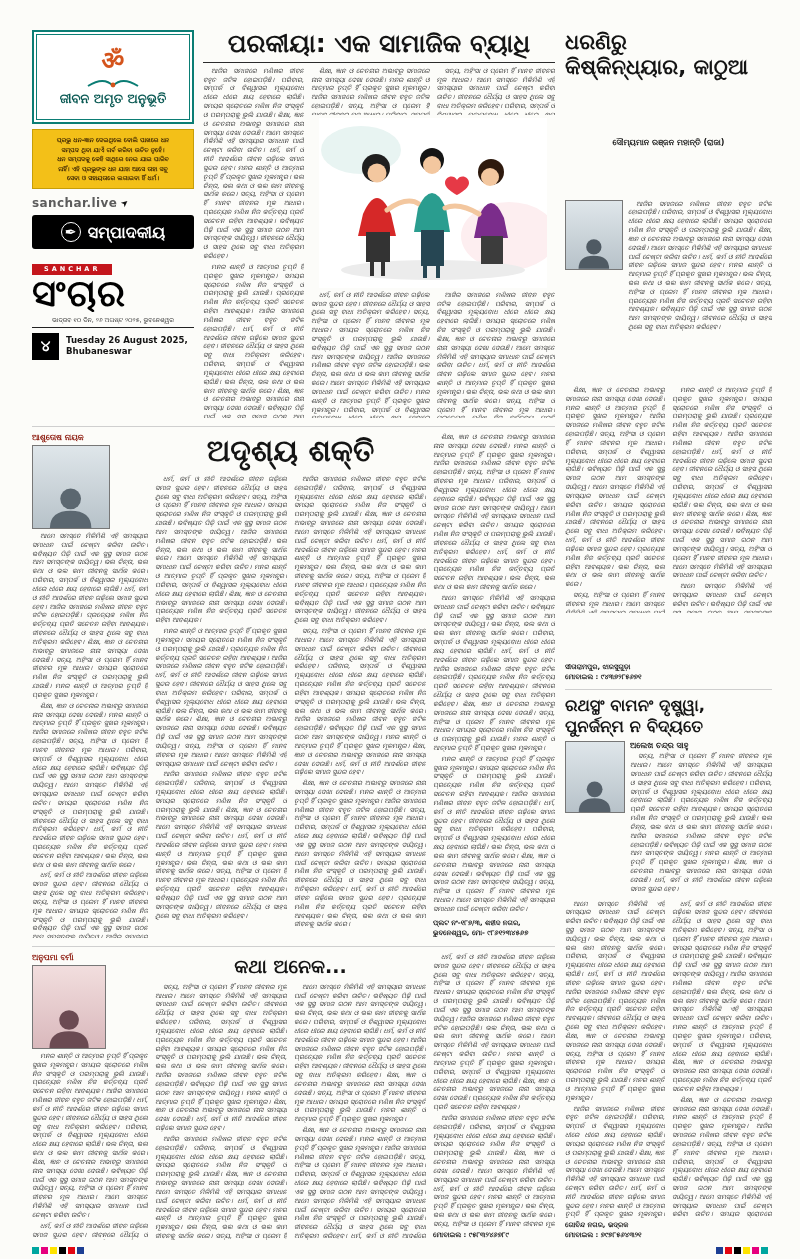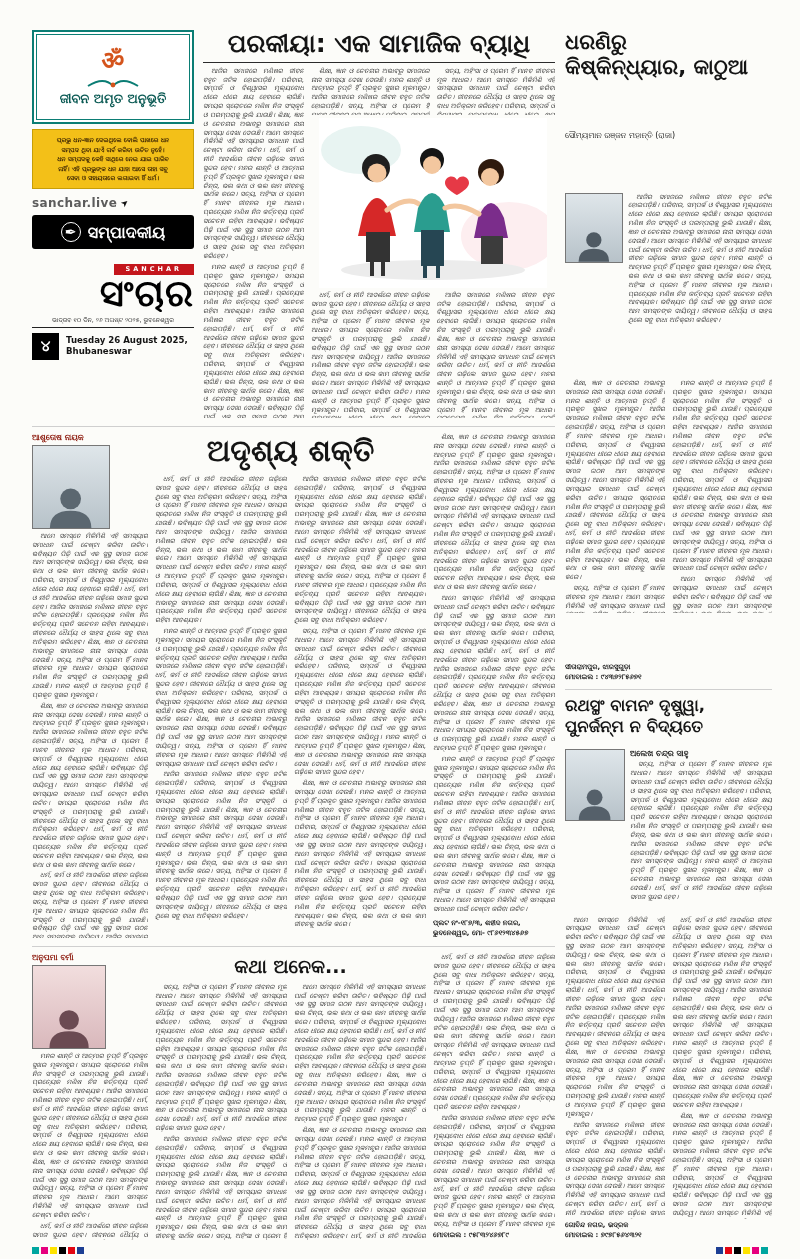--- a/index.html
+++ b/index.html
@@ -25,21 +25,21 @@
   .om-tagline{font-size:13px;font-weight:700;color:#0b5a54;}
   .prayer-box{margin-top:5px;background:#f3c018;border:1px solid #c79e08;padding:5px 4px;
               text-align:center;font-size:6.2px;font-weight:700;color:#3a2303;line-height:1.55;}
   .site-line{margin-top:7px;display:flex;align-items:center;gap:4px;font-size:12px;font-weight:700;
              color:#5c5c5c;letter-spacing:.4px;}
   .cursor-icon{display:inline-block;transform:rotate(-40deg);font-size:9px;color:#111;}
   .edit-banner{margin-top:5px;background:#000;color:#fff;height:34px;border-radius:3px;
                display:flex;align-items:center;justify-content:center;gap:7px;font-size:16px;font-weight:700;}
   .pen-icon{font-size:14px;line-height:1;color:#fff;border:1px solid #fff;border-radius:50%;
             width:20px;height:20px;display:flex;align-items:center;justify-content:center;}
-  .brand-block{margin-top:7px;text-align:right;}
+  .brand-block{margin-top:7px;text-align:left;}
   .brand-en{display:inline-block;background:#c4161c;color:#fff;font-size:6.5px;font-weight:700;
             letter-spacing:3px;padding:1.5px 12px;}
   .brand-od{font-size:37px;font-weight:800;line-height:1.02;letter-spacing:1px;color:#000;}
   .odia-date{font-size:6.2px;text-align:center;margin-top:3px;padding-bottom:3px;border-bottom:1px solid #222;}
   .date-row{margin-top:5px;display:flex;align-items:center;gap:7px;}
   .pagenum-box{width:27px;height:27px;background:#000;color:#fff;display:flex;align-items:center;
                justify-content:center;font-size:15px;font-weight:700;flex:none;}
   .date-en{font-size:8.6px;font-weight:700;line-height:1.3;}
 
   
@@ -79,30 +79,30 @@
   .nari-colA{width:116px;flex:none;display:flex;flex-direction:column;min-height:0;}
   .nari-photo{width:74px;height:84px;margin-bottom:3px;background:linear-gradient(#f2dede,#d9b8bc);}
   .nari-mid{flex:1;display:flex;flex-direction:column;min-height:0;}
   .nari-head{font-size:19px;font-weight:800;text-align:center;line-height:1.2;margin:2px 0 5px;}
   .nari-colD{width:122px;flex:none;display:flex;flex-direction:column;min-height:0;}
   .nari-colD .col{flex:1;}
 
   
   .rt{height:652px;flex:none;display:flex;flex-direction:column;min-height:0;overflow:hidden;gap:48px;}
   .rt-head{font-size:21px;font-weight:800;line-height:1.18;}
-  .rt-byline{font-size:8px;font-weight:400;text-align:left;margin:3px 0 4px;}
+  .rt-byline{font-size:8px;font-weight:700;text-align:center;margin:10px 0 4px;}
   .rt-intro{display:flex;gap:5px;margin-bottom:4px;flex:none;}
   .rt-photo{width:58px;height:70px;}
   .rt-intro .col{flex:1;}
   .rt-cols{display:flex;gap:7px;flex:1;min-height:0;overflow:hidden;}
   .rt-cols .col{flex:1;}
   .rb{flex:1;margin-top:7px;border-top:1px solid #cfcfcf;padding-top:6px;display:flex;
       flex-direction:column;min-height:0;overflow:hidden;}
   .rb-head{font-size:16.5px;font-weight:800;line-height:1.25;}
-  .rb-intro{display:flex;gap:5px;margin:12px 0;flex:none;}
+  .rb-intro{display:flex;gap:5px;margin:4px 0;flex:none;}
   .rb-photo{width:60px;height:72px;}
   .rb-byline{font-size:8px;font-weight:700;margin-bottom:1px;}
   .rb-cols{display:flex;gap:7px;flex:1;min-height:0;overflow:hidden;}
   .rb-cols .col{flex:1;}
 
   
   .bars{position:absolute;bottom:5px;display:flex;gap:2px;}
   .bars-left{left:32px;}
   .bars-right{right:32px;}
   .bars .sq{width:7px;height:7px;display:inline-block;}

